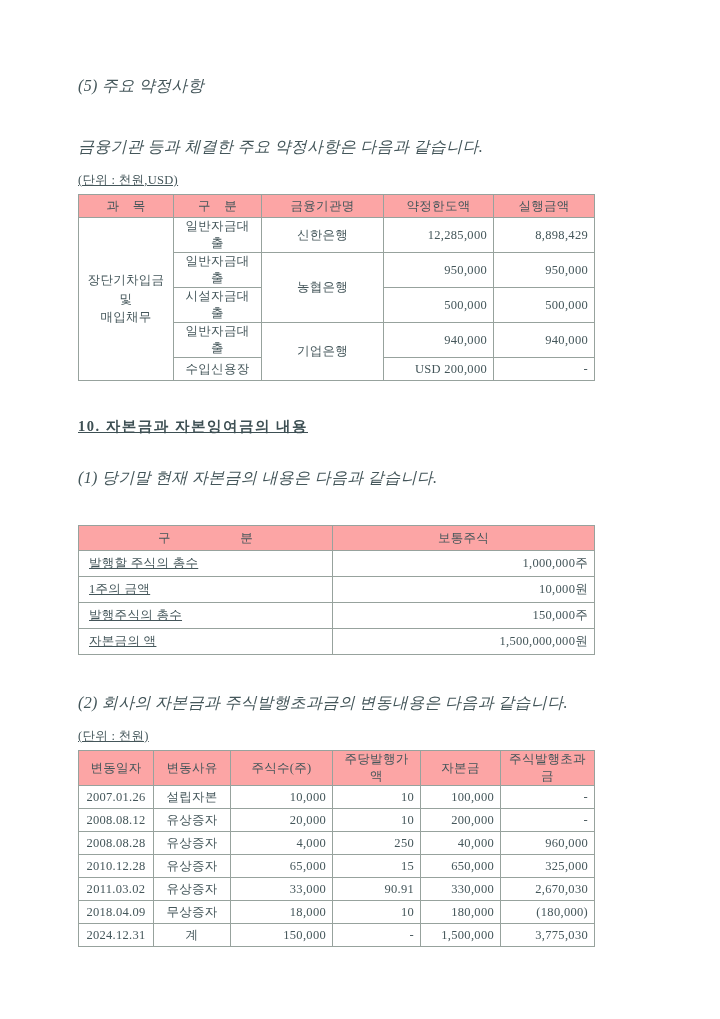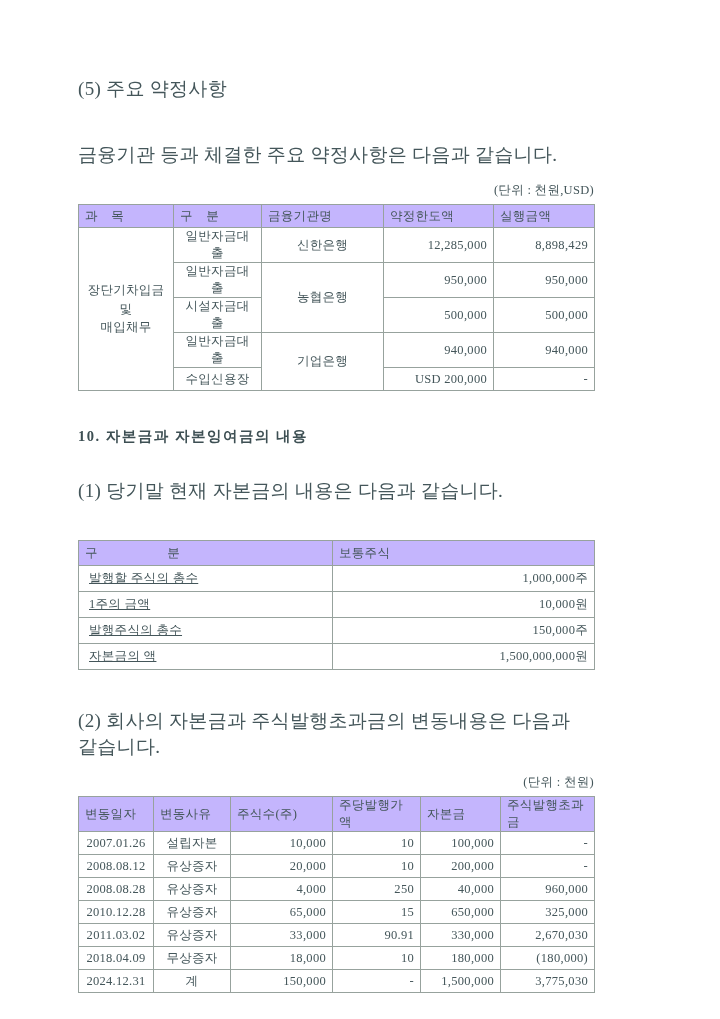--- a/index.html
+++ b/index.html
@@ -6,42 +6,42 @@
   .page {
     position:relative;
     width:720px; height:1019px;
     background:#ffffff;
     font-family:"Liberation Serif","DejaVu Serif",serif;
     color:#44565a;
     overflow:hidden;
     letter-spacing:0.3px;
   }
   .content { margin-left:78px; width:516px; }
-  .para { font-size:19px; }
+  .para { font-size:16px;font-style:italic; }
   .sec-title { padding-top:76px; }
   .intro { margin-top:40px; }
   .unit-note {
-    text-align:right; font-size:12.5px;
-    margin-top:14px; margin-bottom:5px;
+    font-size:12.5px;
+    margin-top:14px; margin-bottom:5px;text-decoration:underline;
   }
   .heading10 {
     margin-top:36px; font-size:14.5px; font-weight:bold;
-    letter-spacing:1.5px; color:#3d4f53;
+    letter-spacing:1.5px; color:#3d4f53;text-decoration:underline;
   }
   .para1 { margin-top:32px; }
   .para2 { margin-top:38px; }
   table {
     border-collapse:collapse; table-layout:fixed;
     width:516px; font-size:12.5px; color:#44565a;
   }
   .tbl2 { margin-top:36px; }
   th, td { border:1px solid #97a29d; padding:0 6px; overflow:hidden; }
   th {
-    background:#c4b5fd; font-weight:normal;
-    text-align:left; height:22px;
+    background:#fca5a5; font-weight:normal;
+    text-align:center; height:22px;
   }
   .t1 td { height:22px; }
   .t2 td { height:25px; }
   .t2 th { height:24px; }
   .t3 td { height:22px; }
   .c { text-align:center; }
   .r { text-align:right; }
   .l { text-align:left; padding-left:10px;text-decoration:underline; }
   .ws-sm { word-spacing:10px; }
   .ws-lg { word-spacing:66px; }

